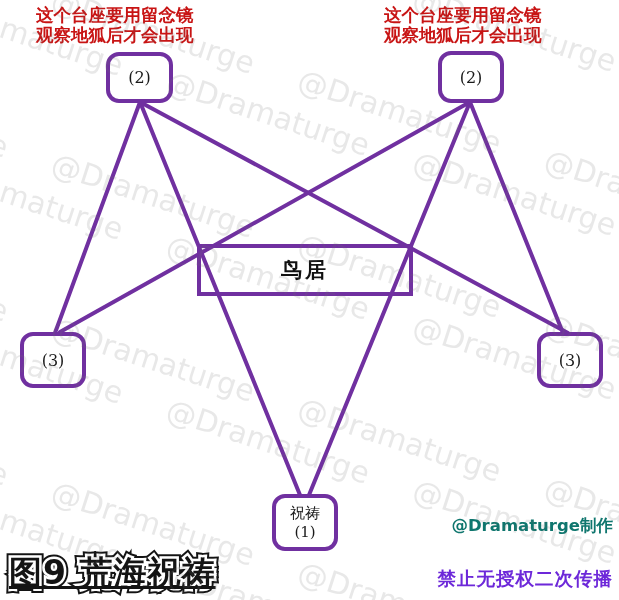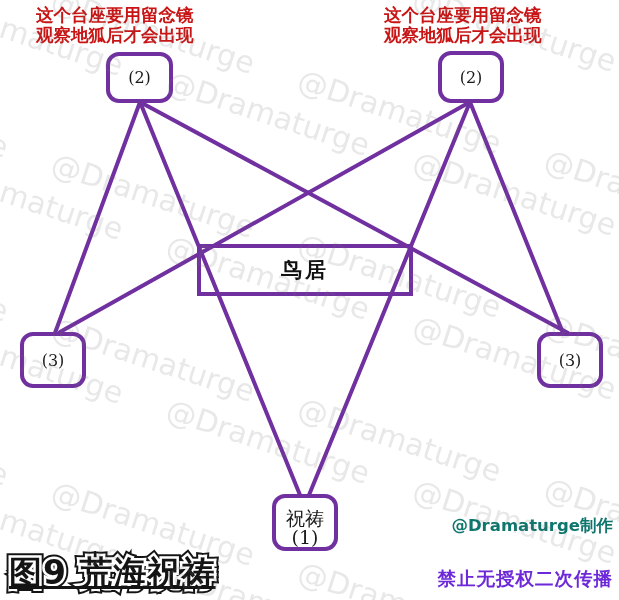--- a/index.html
+++ b/index.html
@@ -24,21 +24,21 @@
     color:#1a1a1a;
     font-family:"DejaVu Serif",serif;
     font-size:16px;
     text-align:center;
     box-sizing:border-box;
   }
   .node-top-left {left:106px;top:52px;width:67px;height:51px;}
   .node-top-right{left:438px;top:51px;width:66px;height:52px;}
   .node-left     {left:20px; top:332px;width:66px;height:56px;}
   .node-right    {left:537px;top:332px;width:66px;height:56px;}
-  .node-bottom   {left:272px;top:494px;width:66px;height:57px;font-size:19px;line-height:19px;justify-content:flex-end;}
+  .node-bottom   {left:272px;top:494px;width:66px;height:57px;font-size:15px;line-height:19px;}
   .torii{
     position:absolute;
     left:197px;top:244px;width:216px;height:52px;
     border:4px solid #7030A0;border-radius:0;
     background:transparent;
     display:flex;align-items:center;justify-content:center;
     z-index:2;
     color:#111;
     font-family:"DejaVu Serif",serif;
     font-weight:bold;font-size:21px;letter-spacing:3px;

